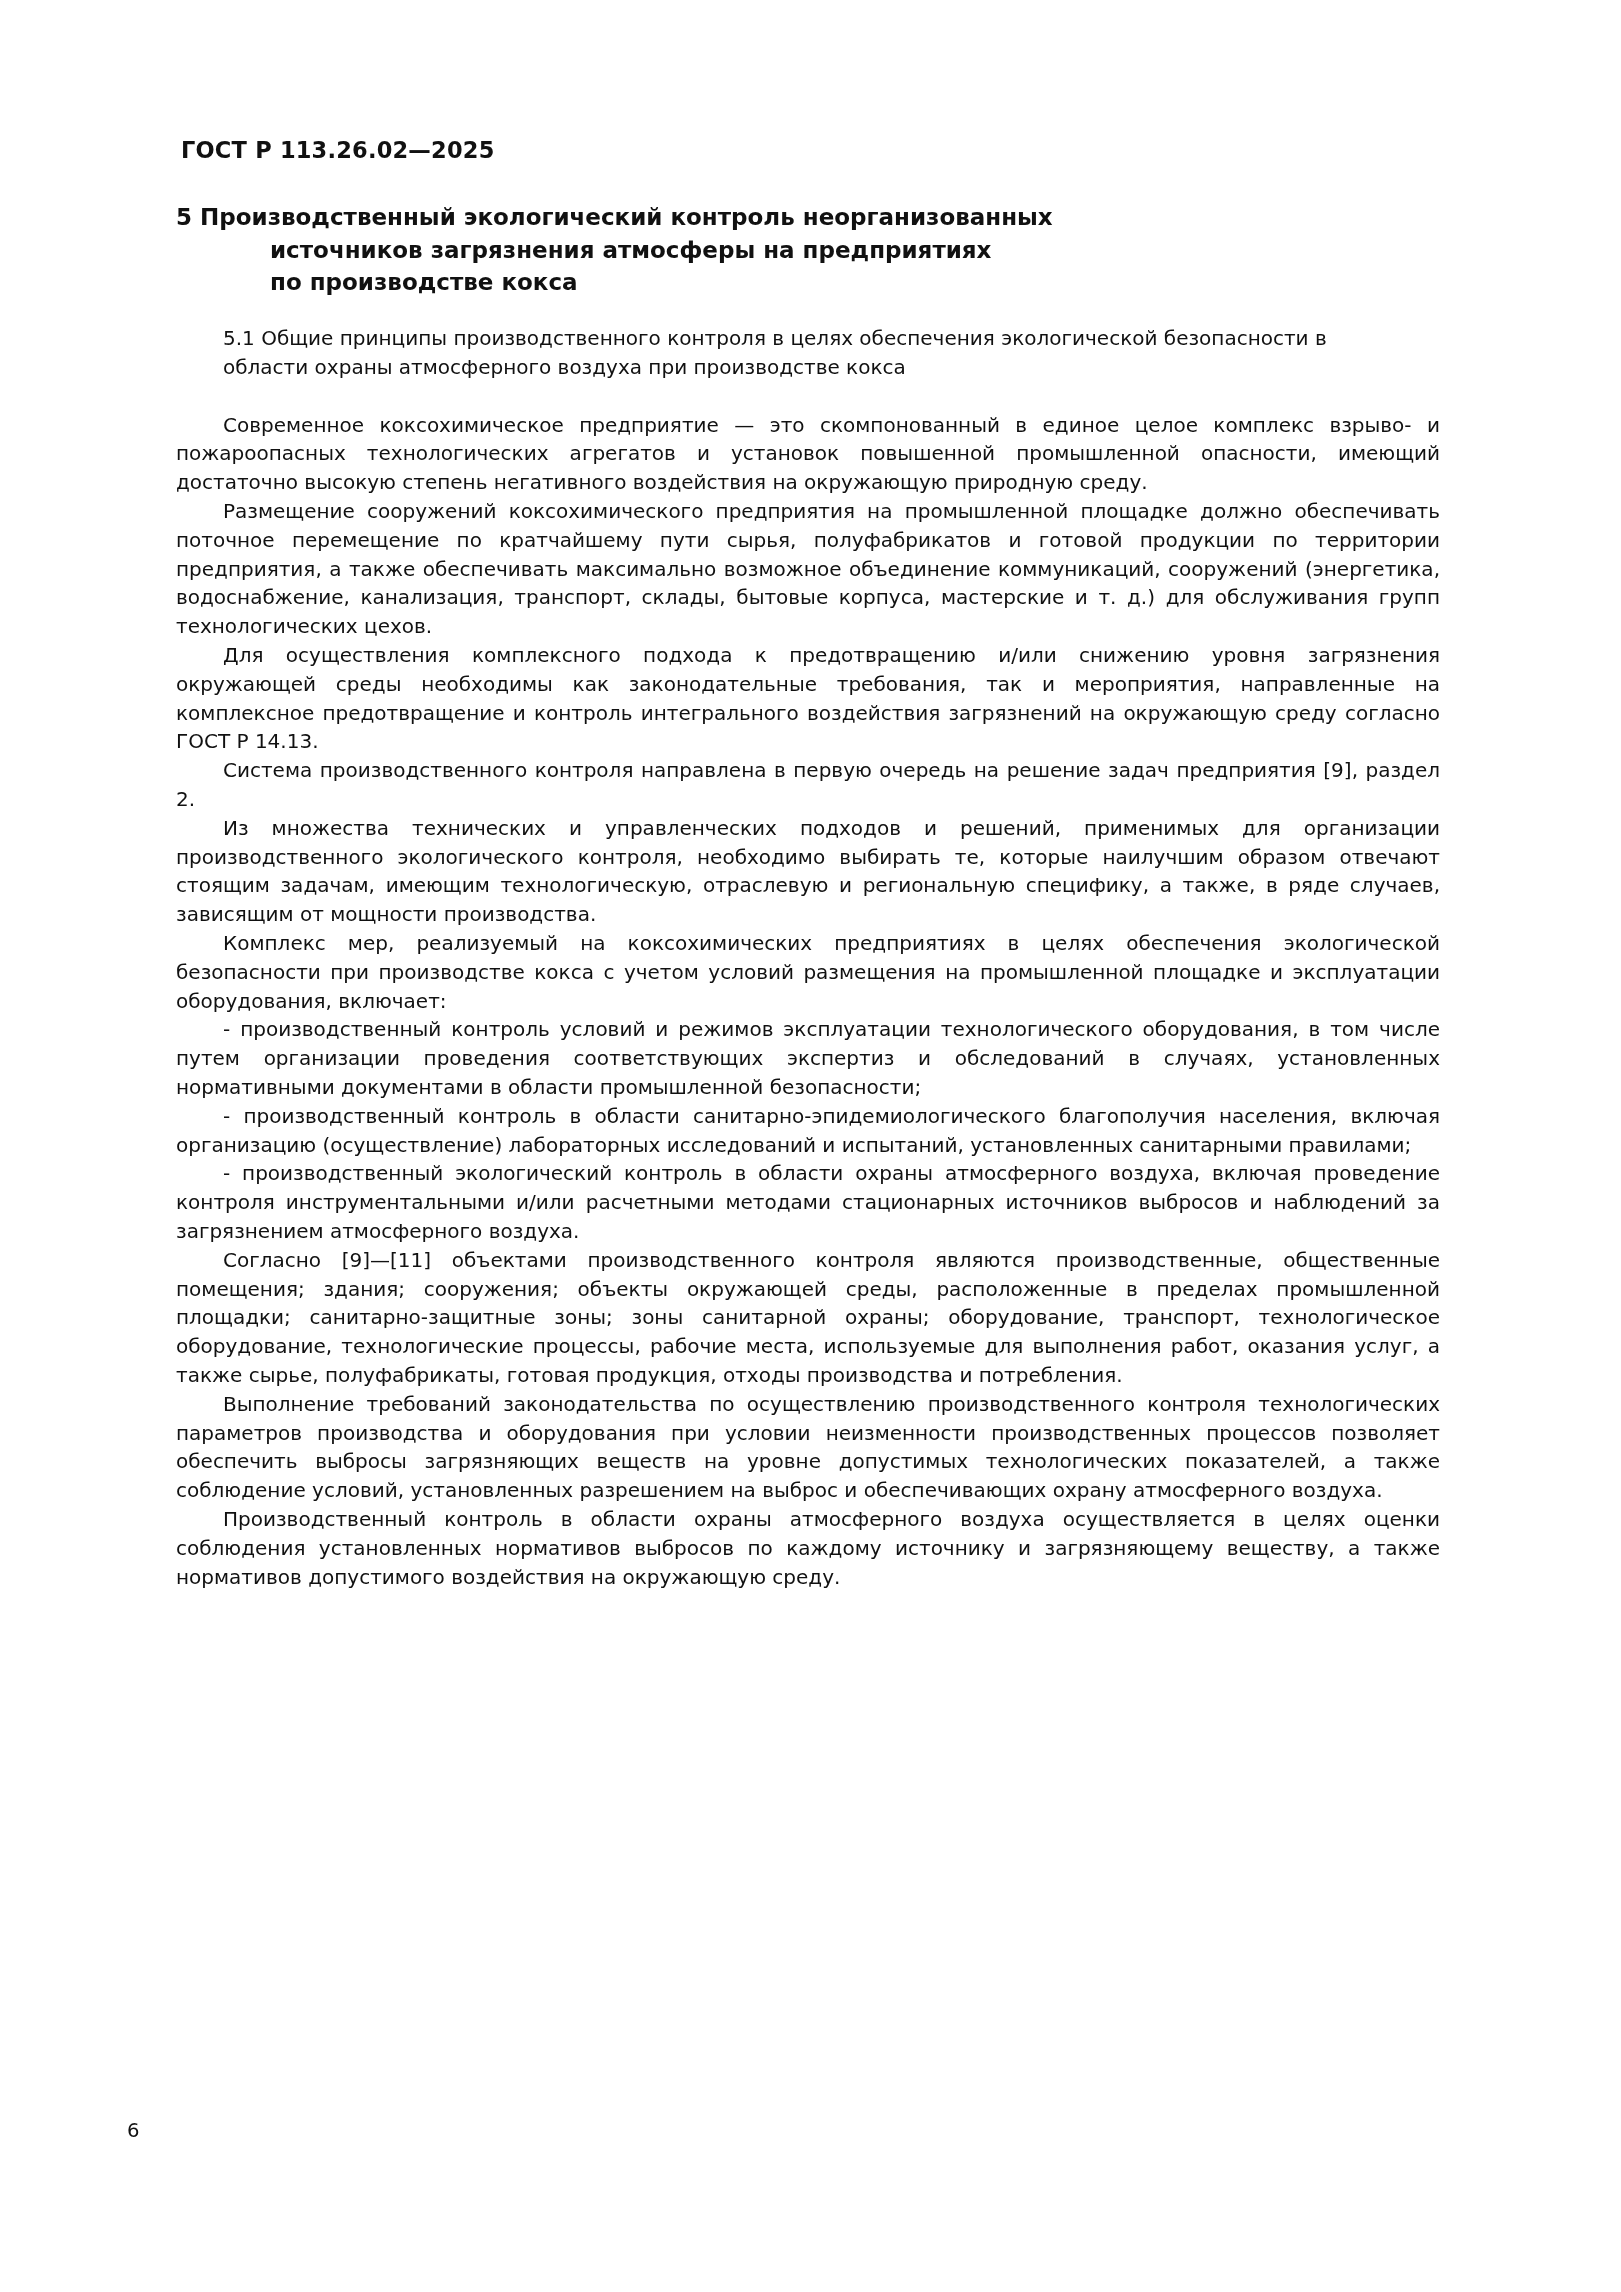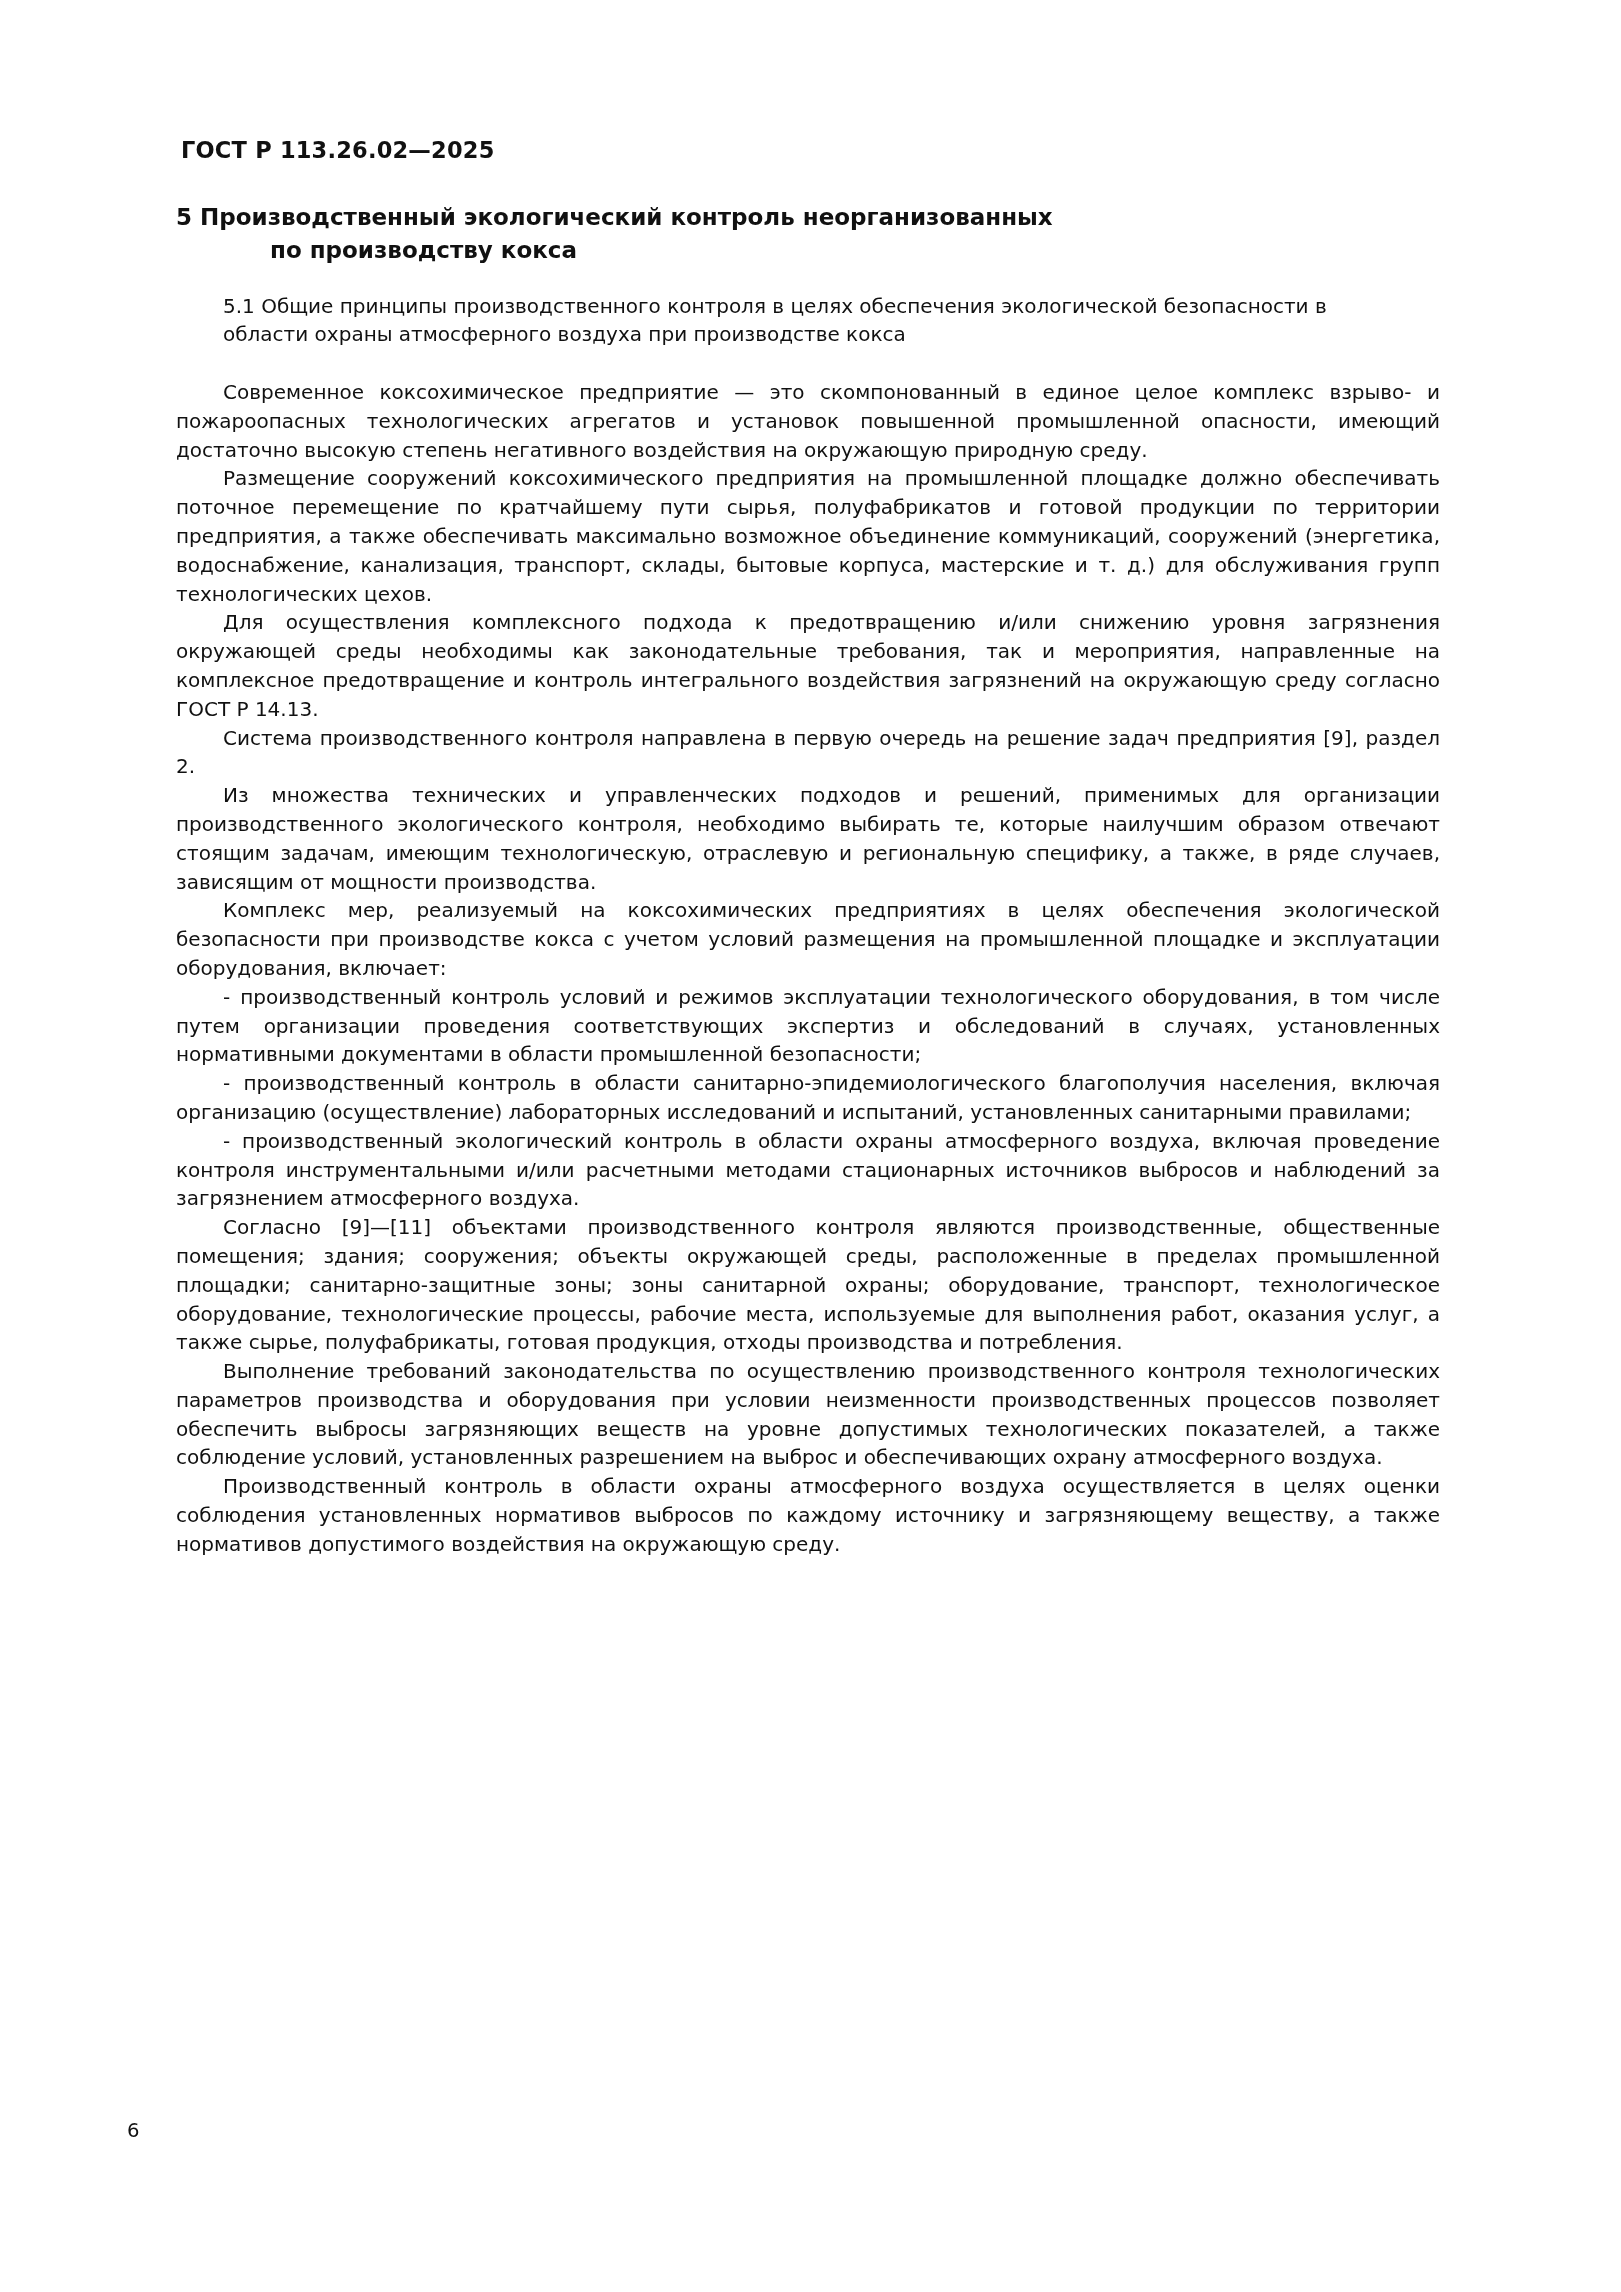--- a/index.html
+++ b/index.html
@@ -76,21 +76,22 @@
 <body>
 
 <div class="page">
 
   <div class="header">ГОСТ Р 113.26.02—2025</div>
 
   <div class="content">
 
     <h1 class="sec-title">
       <span>5 Производственный экологический контроль неорганизованных</span>
-      <span class="l2">по производству кокса</span>
+      <span class="l2">источников загрязнения атмосферы на предприятиях</span>
+      <span class="l2">по производстве кокса</span>
     </h1>
 
     <h2 class="subsec-title">5.1 Общие принципы производственного контроля в целях обеспечения экологической безопасности в области охраны атмосферного воздуха при производстве кокса</h2>
 
     <p class="body ind first">Современное коксохимическое предприятие — это скомпонованный в единое целое комплекс взрыво- и пожароопасных технологических агрегатов и установок повышенной промышленной опасности, имеющий достаточно высокую степень негативного воздействия на окружающую природную среду.</p>
     <p class="body ind">Размещение сооружений коксохимического предприятия на промышленной площадке должно обеспечивать поточное перемещение по кратчайшему пути сырья, полуфабрикатов и готовой продукции по территории предприятия, а также обеспечивать максимально возможное объединение коммуникаций, сооружений (энергетика, водоснабжение, канализация, транспорт, склады, бытовые корпуса, мастерские и т. д.) для обслуживания групп технологических цехов.</p>
     <p class="body ind">Для осуществления комплексного подхода к предотвращению и/или снижению уровня загрязнения окружающей среды необходимы как законодательные требования, так и мероприятия, направленные на комплексное предотвращение и контроль интегрального воздействия загрязнений на окружающую среду согласно ГОСТ Р 14.13.</p>
     <p class="body ind">Система производственного контроля направлена в первую очередь на решение задач предприятия [9], раздел 2.</p>
     <p class="body ind">Из множества технических и управленческих подходов и решений, применимых для организации производственного экологического контроля, необходимо выбирать те, которые наилучшим образом отвечают стоящим задачам, имеющим технологическую, отраслевую и региональную специфику, а также, в ряде случаев, зависящим от мощности производства.</p>
     <p class="body ind">Комплекс мер, реализуемый на коксохимических предприятиях в целях обеспечения экологической безопасности при производстве кокса с учетом условий размещения на промышленной площадке и эксплуатации оборудования, включает:</p>

